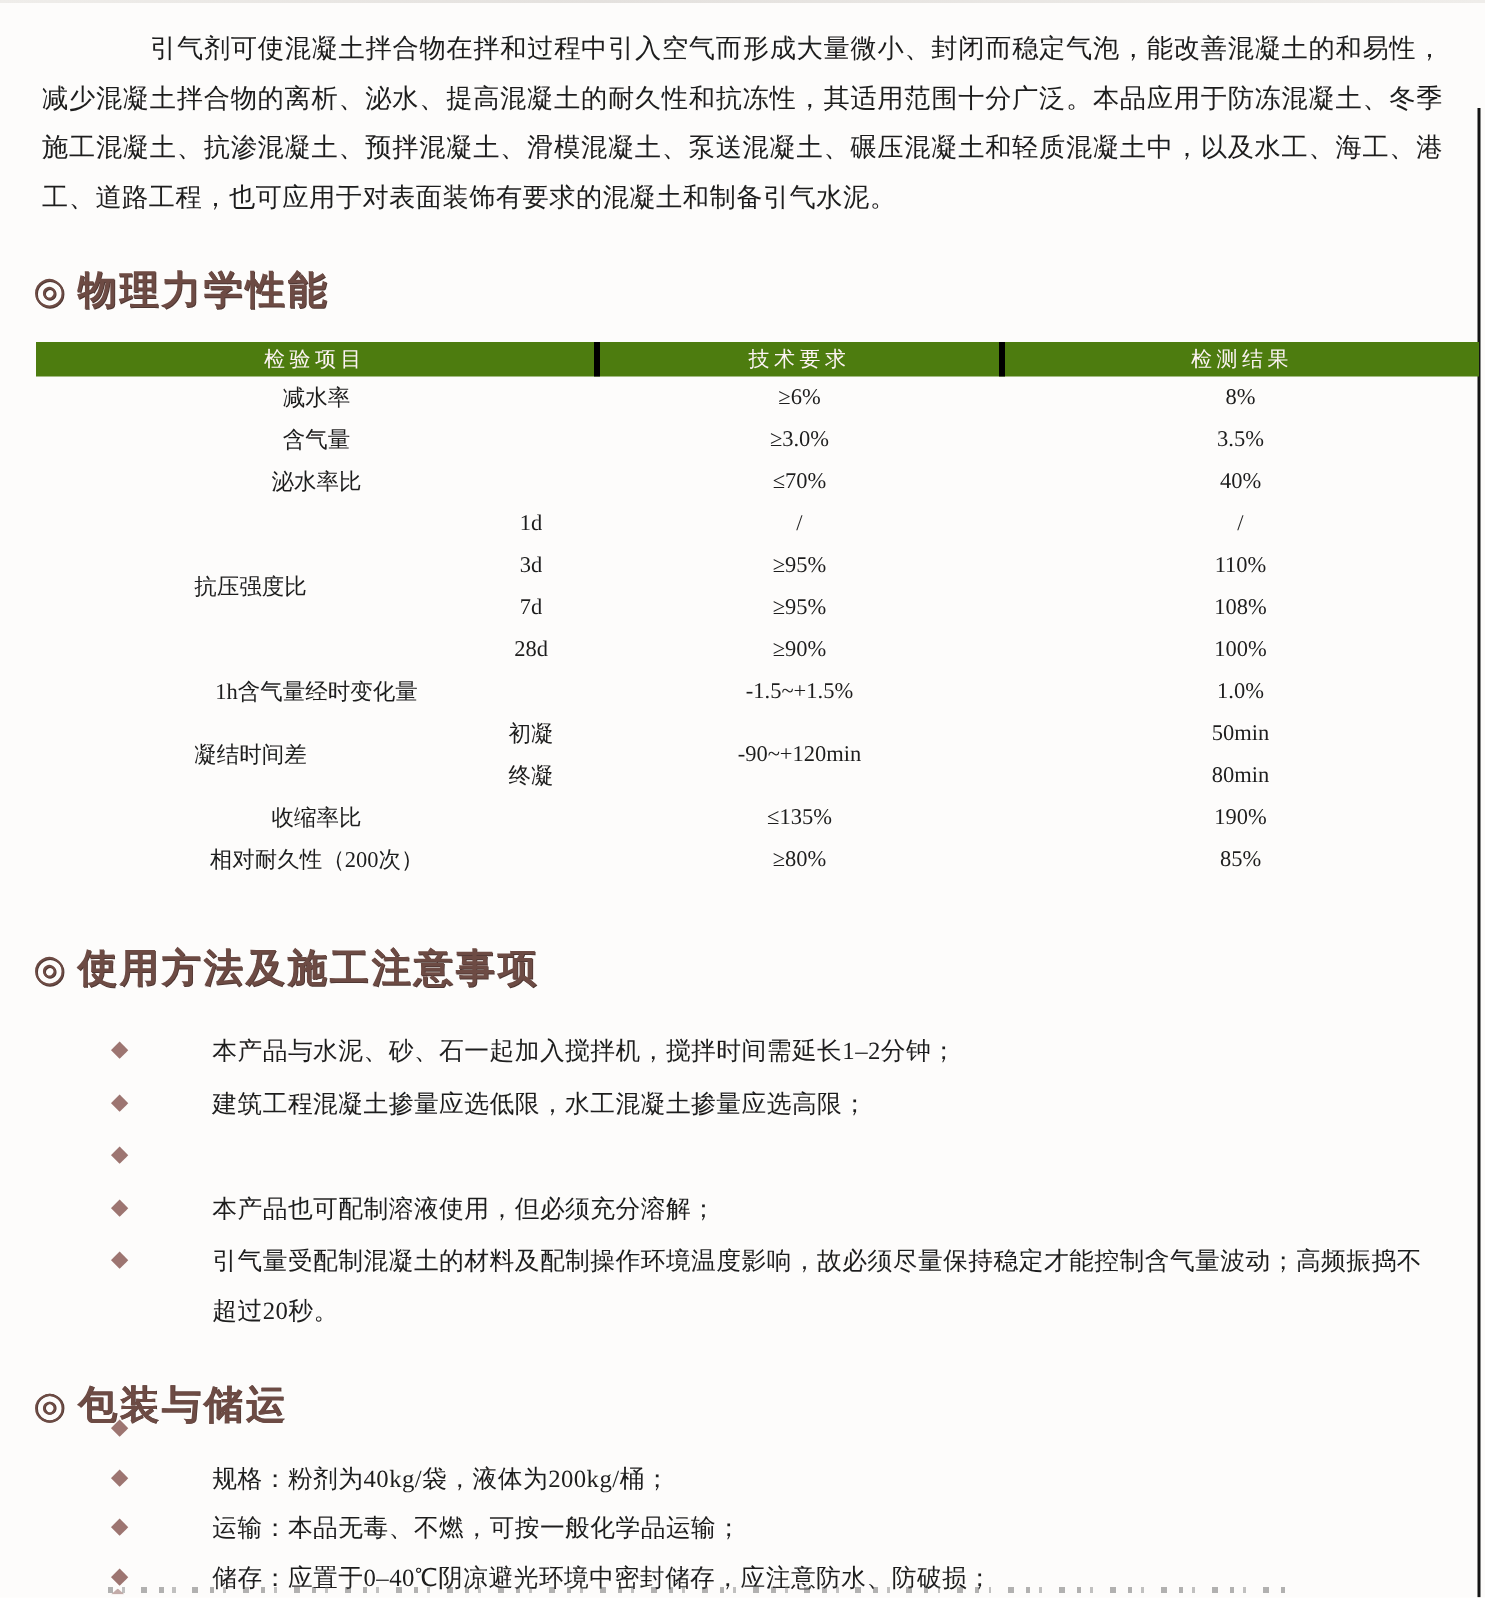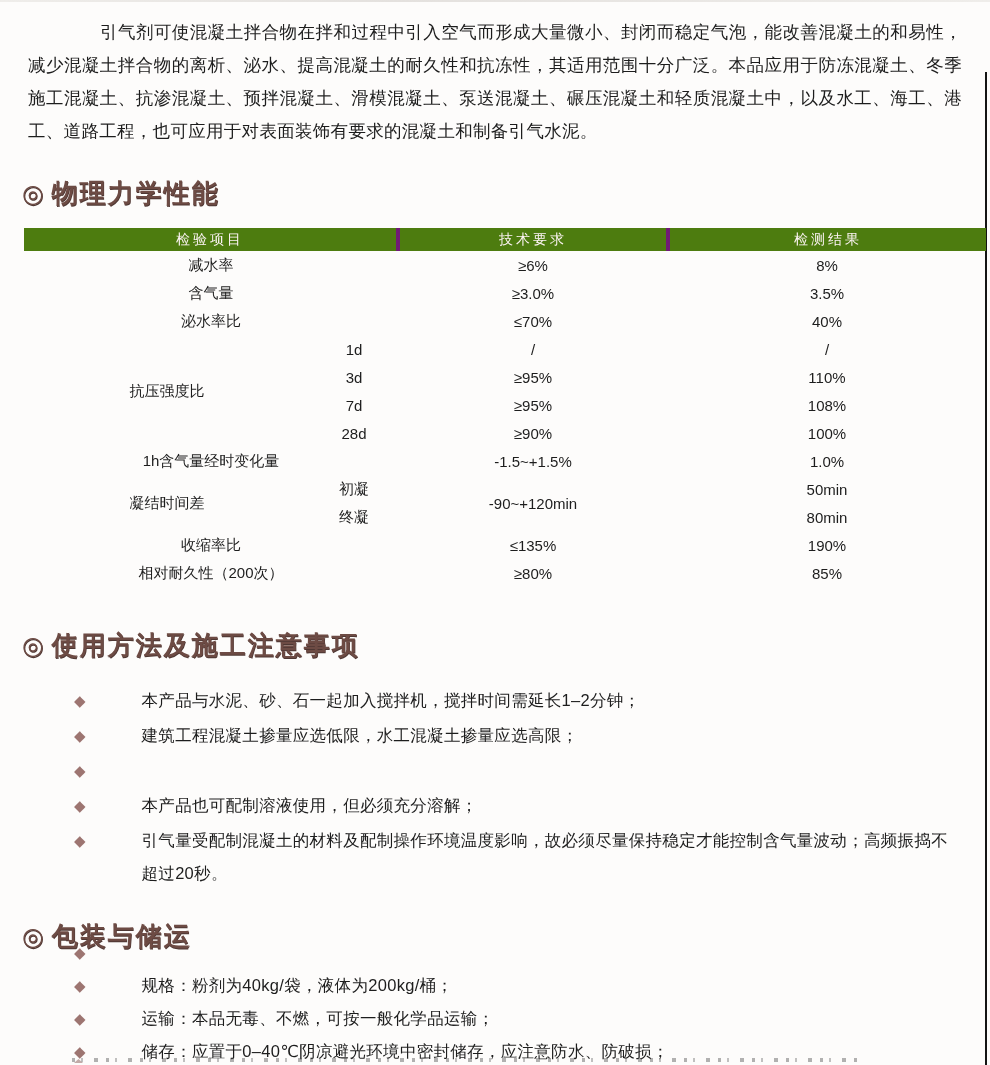--- a/index.html
+++ b/index.html
@@ -3,21 +3,21 @@
 <meta charset="utf-8">
 <style>
   * { margin:0; padding:0; box-sizing:border-box; }
   html,body { width:990px; height:1065px; }
   body{
     font-family:"Liberation Sans","DejaVu Sans",sans-serif;
     background:#ffffff;
   }
   .page{
     position:relative; width:990px; height:1065px;
-    background:#fdfcfb; overflow:hidden; color:#1d1d1d;
+    background:#fdfcfb; overflow:hidden; color:#1d1d1d;font-family:Liberation Serif, serif;
   }
   .scan-top-edge{
     position:absolute; top:0; left:0; width:100%; height:2px;
     background:linear-gradient(90deg,#efedea, #e4e1de 40%, #efedea);
   }
   .scan-right-edge{
     position:absolute; left:985px; top:72px; width:2px; height:993px;
     background:#141414;
   }
   
@@ -42,21 +42,21 @@
   
   .perf-table{
     position:absolute; top:228px; left:24px; width:962px;
     border-collapse:collapse; table-layout:fixed;
     font-size:15px; text-align:center;
   }
   .perf-table th{
     background:#4d7c0f; color:#fdf4f4; font-weight:normal;
     font-size:14px; letter-spacing:3px; height:23px;
   }
-  .perf-table th.sep{ border-left:4px solid #701a75; }
+  .perf-table th.sep{ border-left:4px solid #000000; }
   .perf-table td{ height:28px; font-weight:500; }
   .perf-table td.group-label{ vertical-align:middle; }
   
   .bullet-list{ position:absolute; left:60px; width:900px; list-style:none; }
   #usage-list{ top:684px; }
   #packaging-list{ top:936px; }
   .bullet-item{ display:flex; align-items:flex-start; }
   #usage-list .bullet-item{ min-height:35px; }
   #packaging-list .bullet-item{ min-height:33px; }
   .diamond{

